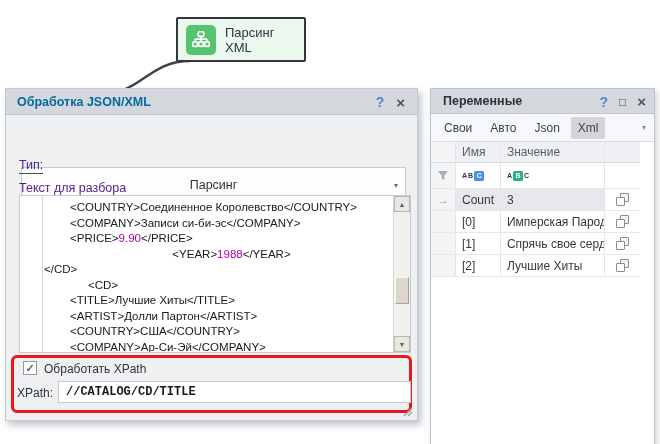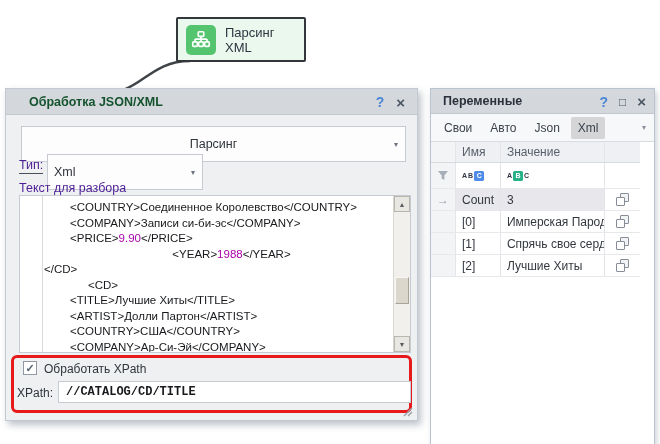--- a/index.html
+++ b/index.html
@@ -16,28 +16,28 @@
   .node-icon { width:30px; height:30px; background:#55c46e; border-radius:5px;
                display:flex; align-items:center; justify-content:center; flex:0 0 auto; }
   .node-label { font-size:13px; color:#2e3440; }
 
   
   .dialog { position:absolute; left:5px; top:88px; width:413px; height:333px;
             background:#eef0f2; border:1px solid #c3c9d2;
             box-shadow:3px 4px 7px rgba(110,120,135,.45); z-index:3; }
   .titlebar { position:absolute; left:0; top:0; right:0; height:26px; background:#d4d8dc;
               border-bottom:1px solid #c2c7cf; display:flex; align-items:center; }
-  .titlebar .title { font-size:12.5px; font-weight:bold; color:#14532d; padding-left:23px; }
+  .titlebar .title { font-size:12.5px; font-weight:bold; color:#0369a1; padding-left:11px; }
   .win-icons { position:absolute; right:12px; top:0; height:26px; display:flex; align-items:center; gap:12px; }
   .help-ic { color:#4a86d8; font-weight:bold; font-size:14px; cursor:default; }
   .close-ic { color:#4b5563; font-size:15px; font-weight:bold; }
   .max-ic { color:#4b5563; font-size:12px; }
 
   .combo { position:absolute; background:#fdfdfd; border:1px solid #c6cbd3; height:36px;
-           font-size:12.5px; color:#30353c; display:flex; align-items:center; }
+           font-size:12.5px; color:#30353c; display:flex; align-items:center;margin-top:41px; }
   .combo .caret { position:absolute; right:7px; top:50%; transform:translateY(-50%);
                   font-size:8px; color:#6b727c; }
   .combo-main { left:15px; top:37px; width:385px; justify-content:center; }
   .combo-type { left:41px; top:65px; width:156px; padding-left:6px; }
 
   .lbl-underline { position:absolute; font-size:12.5px; color:#4c1d95;
                    border-bottom:1px solid #4a4f58; padding-bottom:1px; }
 
   
   .xmlbox { position:absolute; left:13px; top:106px; width:392px; height:158px;

